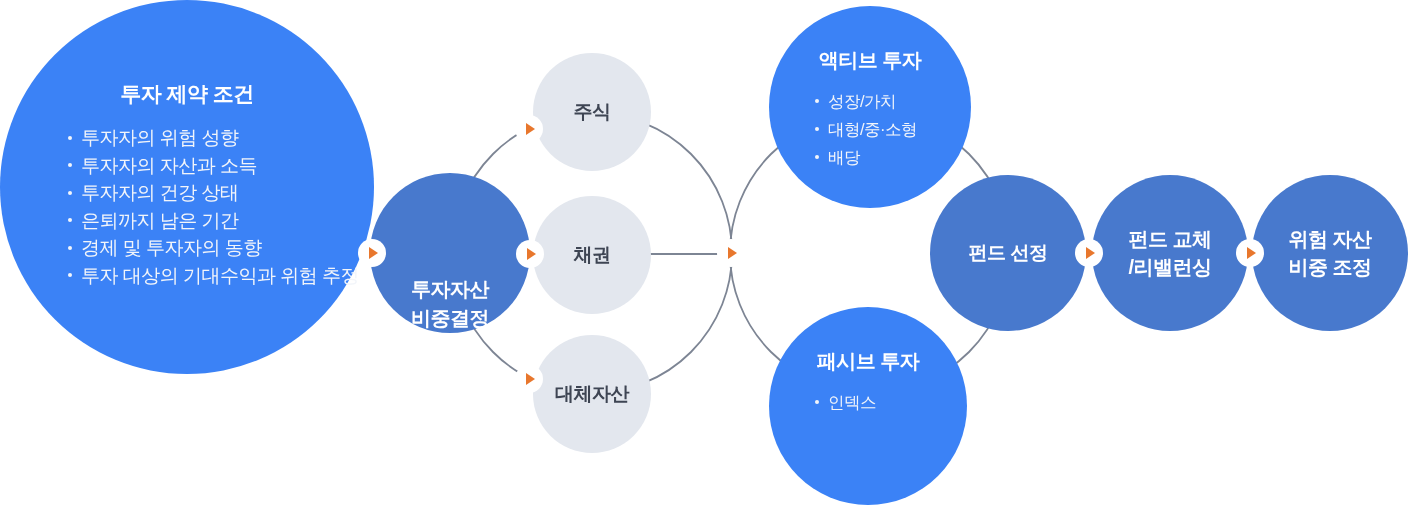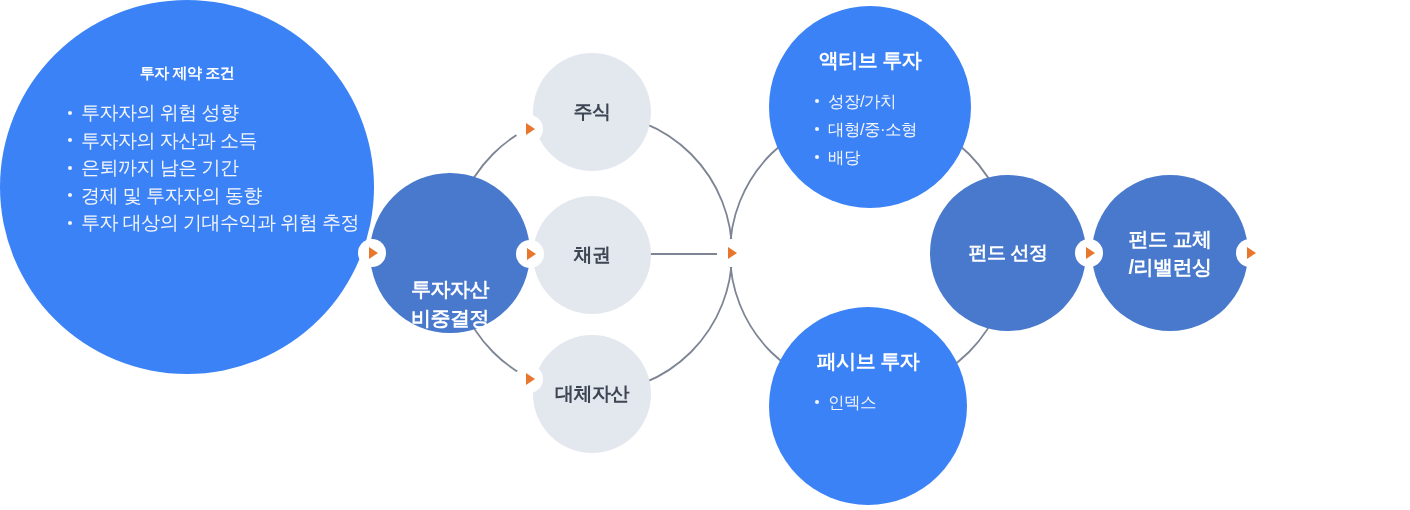--- a/index.html
+++ b/index.html
@@ -13,21 +13,21 @@
   .node {
     position:absolute; border-radius:50%; box-sizing:border-box; z-index:2;
     display:flex; flex-direction:column; align-items:center; justify-content:center;
   }
   .navy { background:#3b82f6; color:#ffffff; }
   .blue { background:#4879cd; color:#ffffff; }
   .gray { background:#e3e7ee; color:#3e4553; }
 
   
   .node-constraints { left:0; top:65; width:374px; height:374px; justify-content:flex-start; }
-  .node-constraints .title { margin-top:64px; font-size:15px; font-weight:bold; letter-spacing:-0.5px; }
+  .node-constraints .title { margin-top:80px; font-size:21px; font-weight:bold; letter-spacing:-0.5px; }
   .node-constraints ul { margin:16px 0 0 0; padding:0 0 0 68px; list-style:none; align-self:stretch; }
   .node-constraints li { font-size:19px; line-height:27.5px; color:#f2f5fa; display:flex; align-items:center; letter-spacing:-0.5px; }
   li.bullet::before { content:""; flex:0 0 auto; width:4px; height:4px; border-radius:50%; background:currentColor; margin-right:9px; }
 
   
   .node-allocation { left:370; top:173;justify-content:flex-end; }
   .node-allocation { left:370px; top:173px; width:160px; height:160px; }
   .two-line { font-size:20px; font-weight:bold; line-height:29px; text-align:center; letter-spacing:-0.5px; }
 
   
@@ -78,20 +78,21 @@
     <circle cx="592" cy="253" r="140" fill="none" stroke="#7d8594" stroke-width="1.8"></circle>
     <circle cx="870" cy="253" r="140" fill="none" stroke="#7d8594" stroke-width="1.8"></circle>
     <line x1="640" y1="254" x2="731" y2="254" stroke="#7d8594" stroke-width="1.8"></line>
   </svg>
 
   <div class="node navy node-constraints">
     <div class="title">투자 제약 조건</div>
     <ul>
       <li class="bullet">투자자의 위험 성향</li>
       <li class="bullet">투자자의 자산과 소득</li>
+      <li class="bullet">투자자의 건강 상태</li>
       <li class="bullet">은퇴까지 남은 기간</li>
       <li class="bullet">경제 및 투자자의 동향</li>
       <li class="bullet">투자 대상의 기대수익과 위험 추정</li>
     </ul>
   </div>
 
   <div class="node blue node-allocation">
     <div class="two-line">
       <div>투자자산</div>
       <div>비중결정</div>
@@ -126,20 +127,26 @@
 
   <div class="node blue node-fund-selection rt">
     <div class="single-line">펀드 선정</div>
   </div>
   <div class="node blue node-fund-replacement rt">
     <div class="two-line">
       <div>펀드 교체</div>
       <div>/리밸런싱</div>
     </div>
   </div>
+  <div class="node blue node-risk-adjust rt">
+    <div class="two-line">
+      <div>위험 자산</div>
+      <div>비중 조정</div>
+    </div>
+  </div>
 
   <div class="chip chip-a1">
       <span class="tri"></span>
     </div>
   <div class="chip chip-a2">
       <span class="tri"></span>
     </div>
   <div class="chip chip-a3">
       <span class="tri"></span>
     </div>

